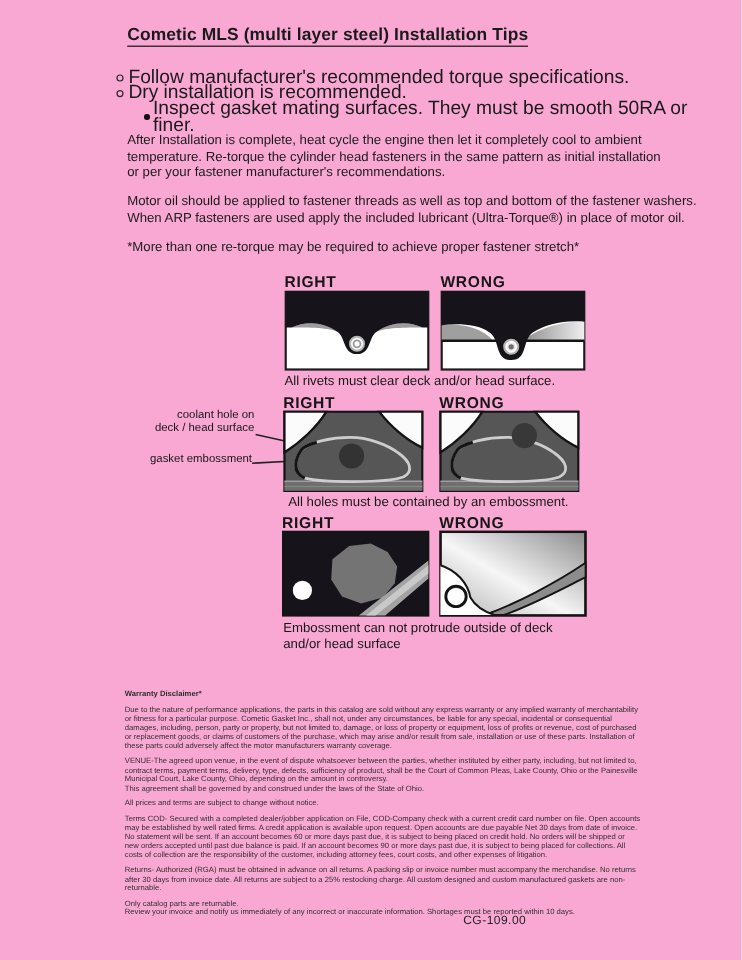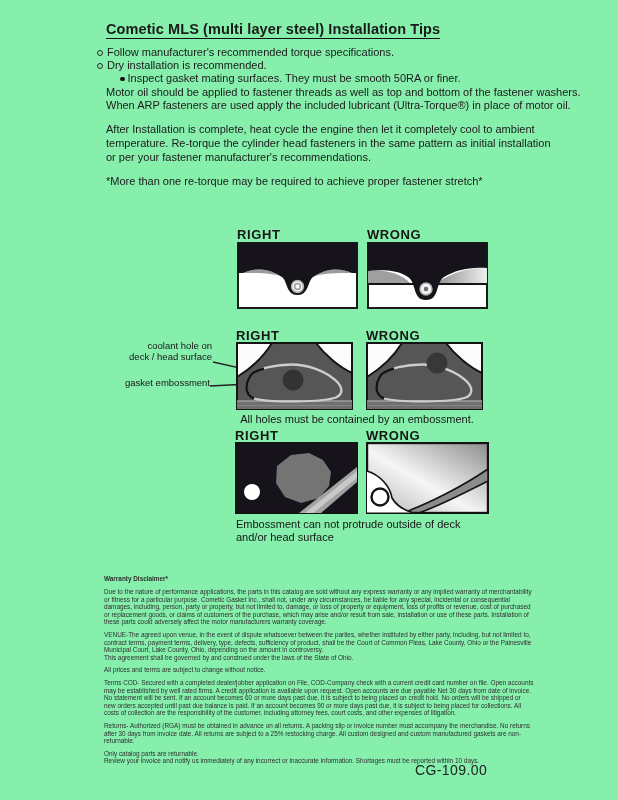--- a/index.html
+++ b/index.html
@@ -1,44 +1,44 @@
 <!DOCTYPE html>
 <html><head>
 <meta charset="utf-8">
 <style>
   html,body{margin:0;padding:0;background:#fff;}
   .page{
-    position:relative;width:618px;height:800px;background:#86efac;overflow:hidden;
+    position:relative;width:618px;height:800px;background:#f9a8d4;overflow:hidden;
     font-family:"Liberation Sans","DejaVu Sans",sans-serif;color:#1a1a1a;
   }
   
   .top-text{position:absolute;left:104px;top:20px;width:482px;}
   .doc-title{
     display:inline-block;font-size:14.5px;font-weight:bold;margin:0 0 7px 2px;
     padding-bottom:1px;border-bottom:1.6px solid #111;letter-spacing:.1px;
   }
-  ul.tips{margin:0 0 0 -7px;padding:0;list-style:none;font-size:11px;line-height:13.2px;}
+  ul.tips{margin:12px 0 0 -7px;padding:0;list-style:none;font-size:16px;line-height:13.2px;}
   ul.tips li{display:flex;align-items:center;}
   .o-dot{flex:none;width:4px;height:4px;border:1px solid #2a2a2a;border-radius:50%;margin:0 4px 0 0;}
   .f-dot{flex:none;width:4.5px;height:4.5px;background:#111;border-radius:50%;margin:0 3px 0 0;}
   ul.tips li.sub{margin-left:23px;}
   .diesel-h{font-size:13px;font-weight:bold;margin:15px 0 7px 2px;}
   .para{font-size:11px;line-height:13.8px;margin:0 0 10px 2px;white-space:pre-line;}
   
   .lbl{position:absolute;font-size:13px;font-weight:600;letter-spacing:.6px;color:#161616;}
   .panel{position:absolute;display:block;}
   .cap{position:absolute;font-size:11px;line-height:12.5px;color:#161616;white-space:pre-line;}
   .pointer-label{position:absolute;font-size:9.5px;line-height:10.8px;text-align:right;color:#161616;white-space:pre-line;}
   .leaders{position:absolute;}
   
   .legal{position:absolute;left:104px;top:575px;width:430px;color:#2e2e2e;}
   .legal-h{font-size:6.4px;font-weight:bold;margin:0 0 6px 0;}
   .legal p{font-size:6.4px;line-height:7.6px;margin:0 0 5px 0;white-space:pre-line;}
   
-  .footer-code{position:absolute;left:386px;top:762px;font-size:14px;letter-spacing:.4px;color:#222;margin-left:29px;}
+  .footer-code{position:absolute;left:386px;top:762px;font-size:10px;letter-spacing:.4px;color:#222;}
 </style>
 </head>
 <body>
 
 <div class="page">
 
   <div class="top-text">
     <h1 class="doc-title">Cometic MLS (multi layer steel) Installation Tips</h1>
     <ul class="tips">
       <li>
@@ -47,25 +47,25 @@
         </li>
       <li>
           <span class="o-dot"></span>
           <span>Dry installation is recommended.</span>
         </li>
       <li class="sub">
           <span class="f-dot"></span>
           <span>Inspect gasket mating surfaces.  They must be smooth 50RA or finer.</span>
         </li>
     </ul>
-    <p class="para">Motor oil should be applied to fastener threads as well as top and bottom of the fastener washers.
-When ARP fasteners are used apply the included lubricant (Ultra-Torque®) in place of motor oil.</p>
     <p class="para">After Installation is complete, heat cycle the engine then let it completely cool to ambient
 temperature. Re-torque the cylinder head fasteners in the same pattern as initial installation
 or per your fastener manufacturer's recommendations.</p>
+    <p class="para">Motor oil should be applied to fastener threads as well as top and bottom of the fastener washers.
+When ARP fasteners are used apply the included lubricant (Ultra-Torque®) in place of motor oil.</p>
     <p class="para">*More than one re-torque may be required to achieve proper fastener stretch*</p>
   </div>
 
   <div class="lbl" style="left:237px;top:227px;width:121px">RIGHT</div>
   <div class="lbl" style="left:367px;top:227px;width:121px">WRONG</div>
 
   <svg class="panel" style="left:237px;top:242px" width="121" height="67" viewBox="0 0 121 67">
     <rect x="1" y="1" width="119" height="65" fill="#ffffff" stroke="#1b1b1b" stroke-width="2"></rect>
     <path d="M6,31 C18,25.5 32,26 45,35 C38,31 20,31 6,31 Z" fill="#9c9c9c"></path>
     <path d="M115,31 C103,25.5 89,26 76,35 C83,31 101,31 115,31 Z" fill="#9c9c9c"></path>
@@ -89,20 +89,21 @@
     <path d="M120,42 L68,42 C80,33 100,25 120,26 Z" fill="url(#r1wg)"></path>
     <line x1="1" y1="42" x2="120" y2="42" stroke="#141414" stroke-width="2"></line>
     <path d="M1,1 H120 V26 C103,24.5 88,28 77,35 C68,41 73,58 59,58 C45,58 50,41 41,35 C31,28 15,27.5 1,29 Z" fill="#17131b"></path>
     <g>
       <circle cx="59" cy="47" r="7.5" fill="#b3b3b3" stroke="#141414" stroke-width="1.6"></circle>
       <circle cx="59" cy="47" r="5" fill="#ffffff"></circle>
       <circle cx="59" cy="47" r="2.9" fill="#6e6e6e" stroke="#e8e8e8" stroke-width="1.4"></circle>
     </g>
   </svg>
 
+  <div class="cap" style="left:237px;top:312px">All rivets must clear deck and/or head surface.</div>
 
   <div class="lbl" style="left:236px;top:328px;width:117px">RIGHT</div>
   <div class="lbl" style="left:366px;top:328px;width:117px">WRONG</div>
 
   <div class="pointer-label" style="left:90px;top:341px;width:122px">coolant hole on
 deck / head surface</div>
   <div class="pointer-label" style="left:90px;top:378px;width:120px">gasket embossment</div>
 
   <svg class="leaders" style="left:95px;top:340px" width="200" height="60" viewBox="0 0 200 60">
     <line x1="118" y1="22" x2="194" y2="39" stroke="#222222" stroke-width="1.3"></line>

